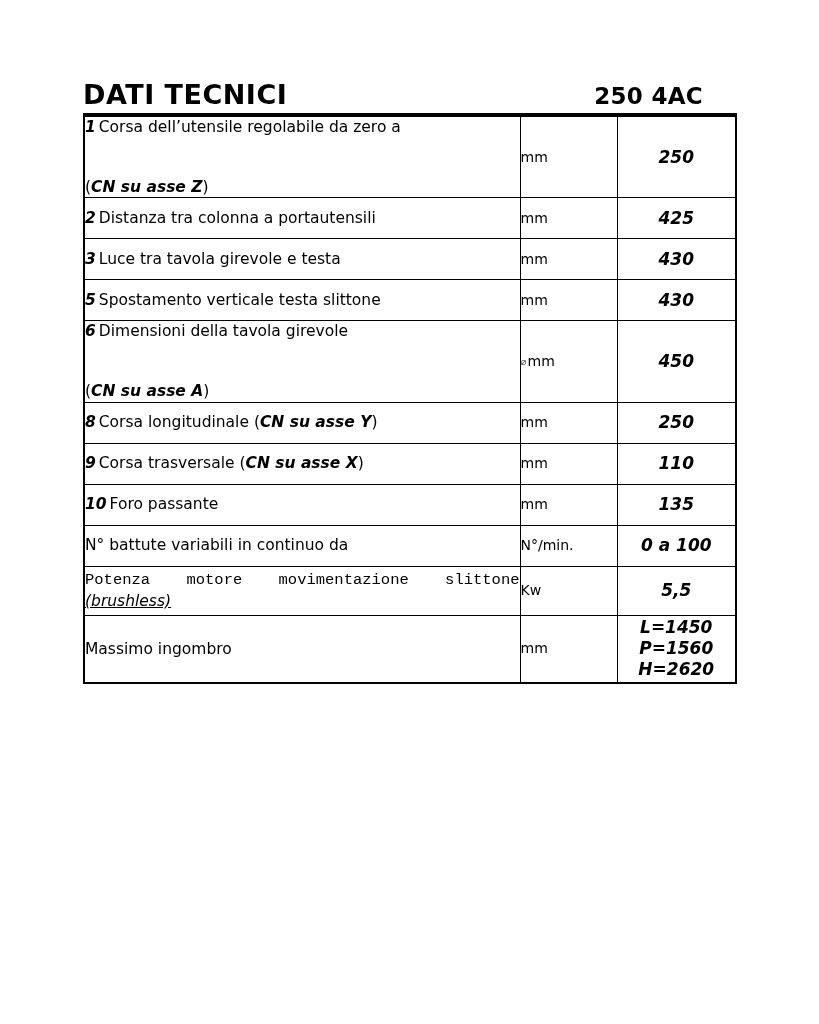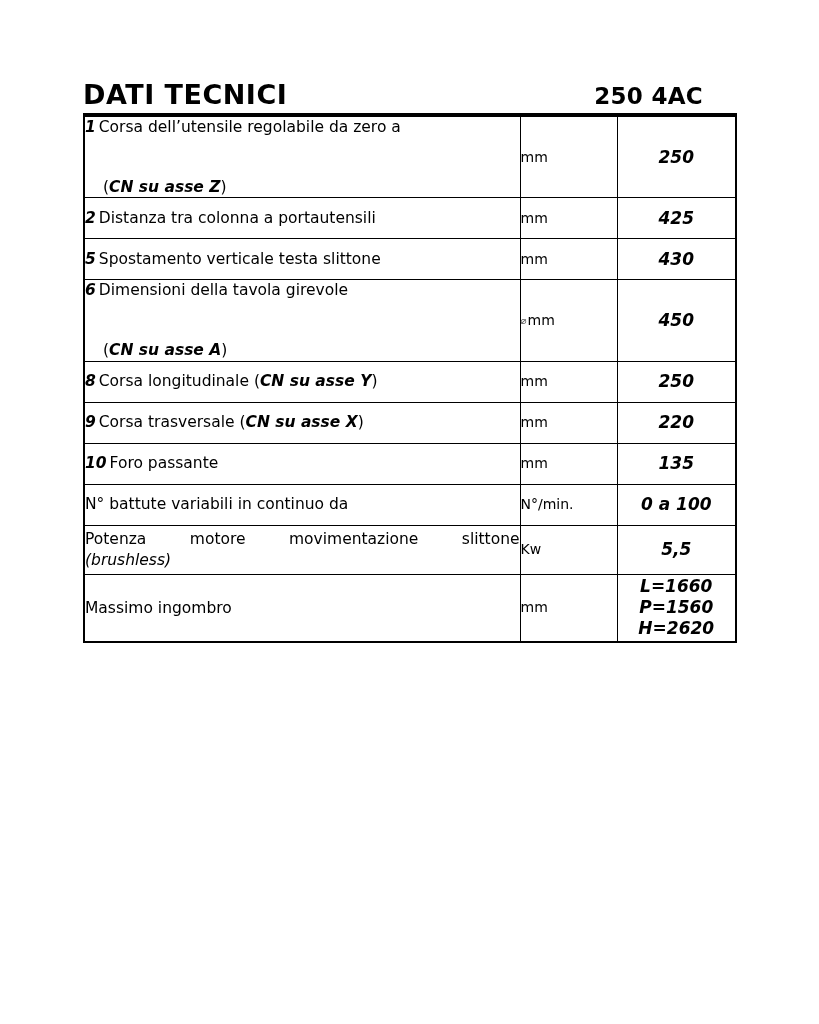--- a/index.html
+++ b/index.html
@@ -101,31 +101,32 @@
     font-style: italic;
     margin-right: 3px;
   }
   
   .cn {
     font-weight: bold;
     font-style: italic;
   }
   .line2 {
     display: block;
-    padding-left: 18px;
     margin-top: 40px;
   }
   .justified {
     text-align: justify;
     text-align-last: justify;
+    font-family: Liberation Mono, monospace;
   }
   .italic-note {
     display: block;
     font-style: italic;
     text-align: left;
+    text-decoration: underline;
   }
   .dia {
     font-size: 10px;
     color: #555;
     vertical-align: 1px;
     margin-right: 1px;
   }
 
   
   .r-tall  { height: 49px; }
@@ -160,20 +161,27 @@
       </tr>
 
       <tr class="r-std">
         <td class="cell-desc">
           <span class="idx">2</span><span>Distanza tra colonna a portautensili</span>
         </td>
         <td class="cell-unit">mm</td>
         <td class="cell-value">425</td>
       </tr>
 
+      <tr class="r-std">
+        <td class="cell-desc">
+          <span class="idx">3</span><span>Luce tra tavola girevole e testa</span>
+        </td>
+        <td class="cell-unit">mm</td>
+        <td class="cell-value">430</td>
+      </tr>
 
       <tr class="r-std">
         <td class="cell-desc">
           <span class="idx">5</span><span>Spostamento verticale testa slittone</span>
         </td>
         <td class="cell-unit">mm</td>
         <td class="cell-value">430</td>
       </tr>
 
       <tr class="r-tall">
@@ -191,21 +199,21 @@
         </td>
         <td class="cell-unit">mm</td>
         <td class="cell-value">250</td>
       </tr>
 
       <tr class="r-std">
         <td class="cell-desc">
           <span class="idx">9</span><span>Corsa trasversale </span><span>(</span><span class="cn">CN su asse X</span><span>)</span>
         </td>
         <td class="cell-unit">mm</td>
-        <td class="cell-value">220</td>
+        <td class="cell-value">110</td>
       </tr>
 
       <tr class="r-std">
         <td class="cell-desc">
           <span class="idx">10</span><span>Foro passante</span>
         </td>
         <td class="cell-unit">mm</td>
         <td class="cell-value">135</td>
       </tr>
 
@@ -224,21 +232,21 @@
         </td>
         <td class="cell-unit">Kw</td>
         <td class="cell-value">5,5</td>
       </tr>
 
       <tr class="r-big">
         <td class="cell-desc">
           <span>Massimo ingombro</span>
         </td>
         <td class="cell-unit">mm</td>
-        <td class="cell-value">L=1660
+        <td class="cell-value">L=1450
 P=1560
 H=2620</td>
       </tr>
 
 
     </tbody>
   </table>
 
 </div>
 

